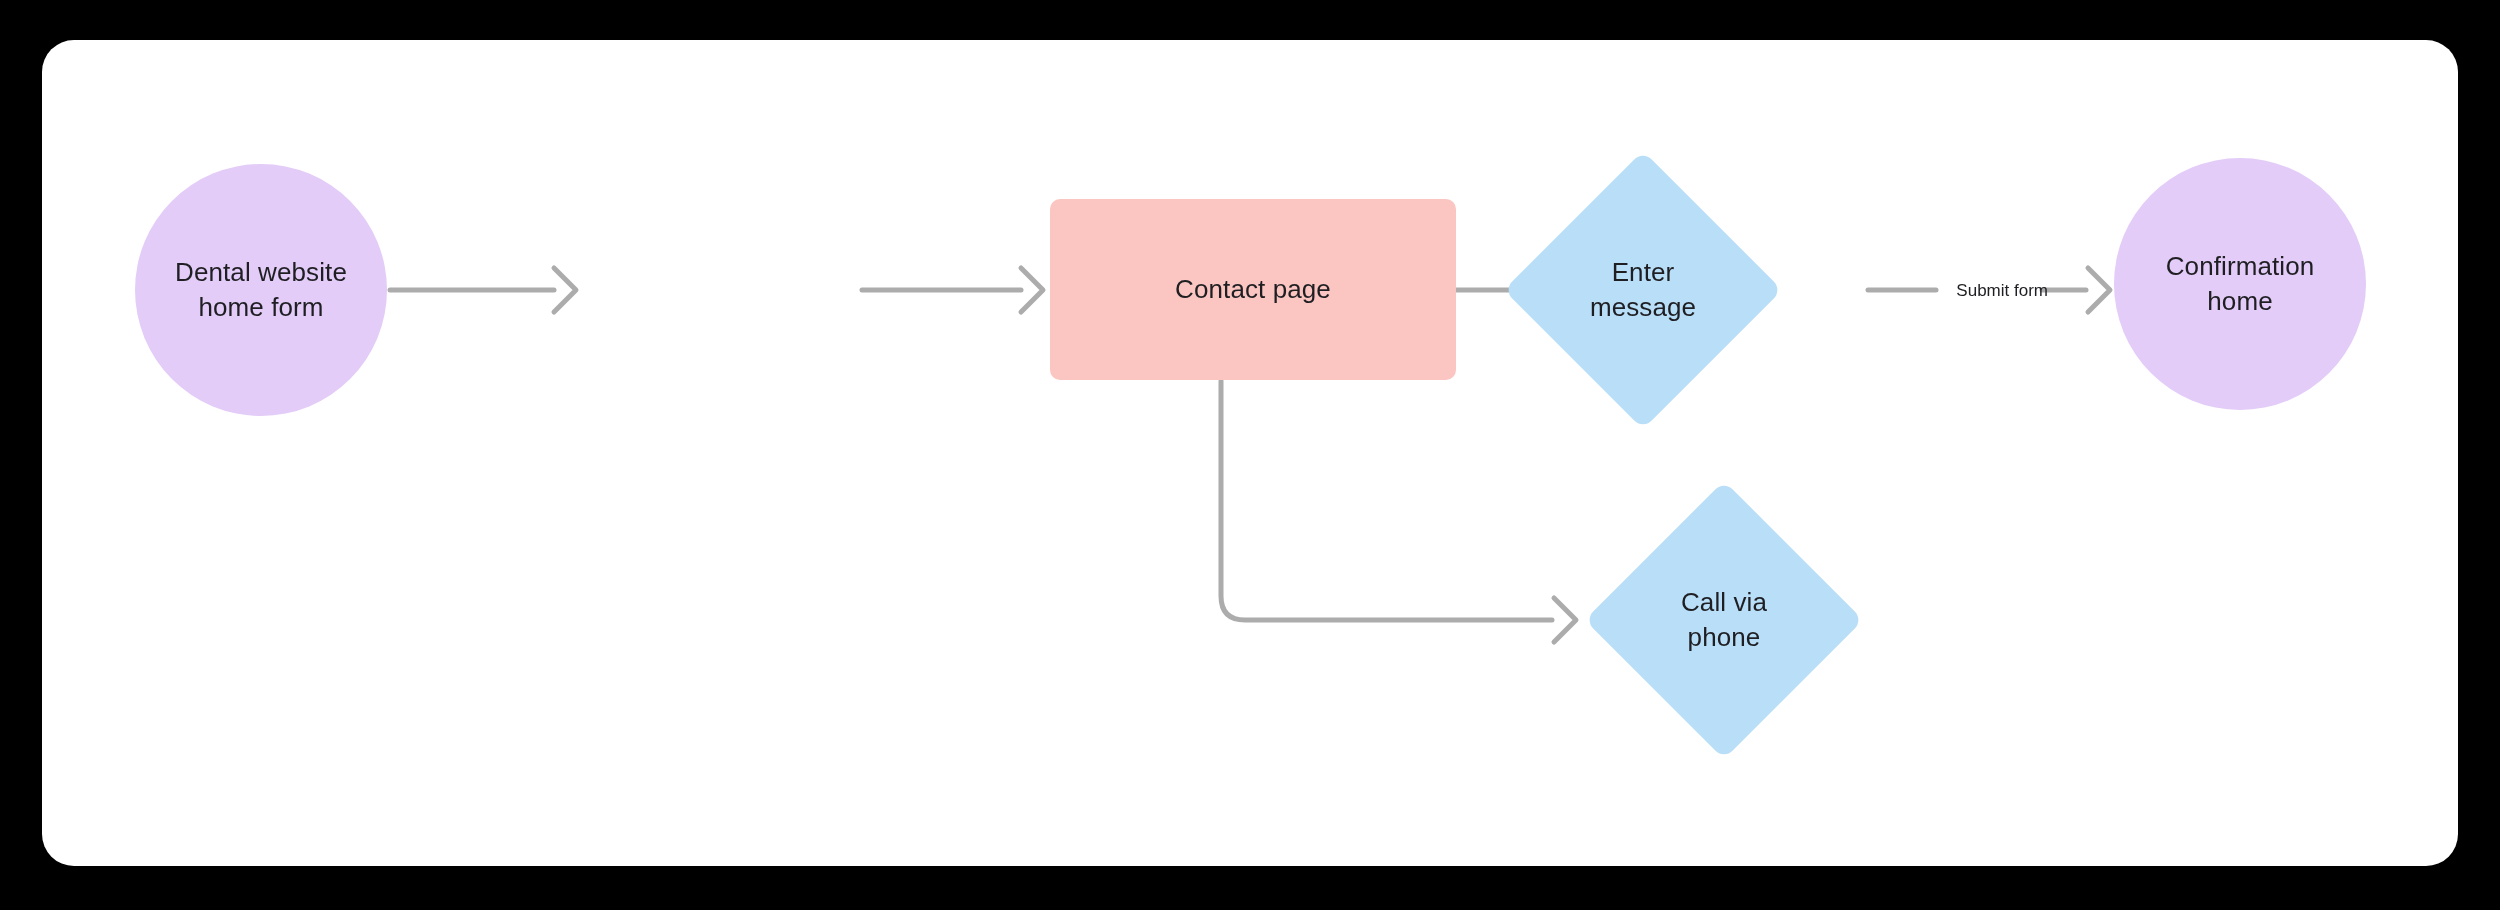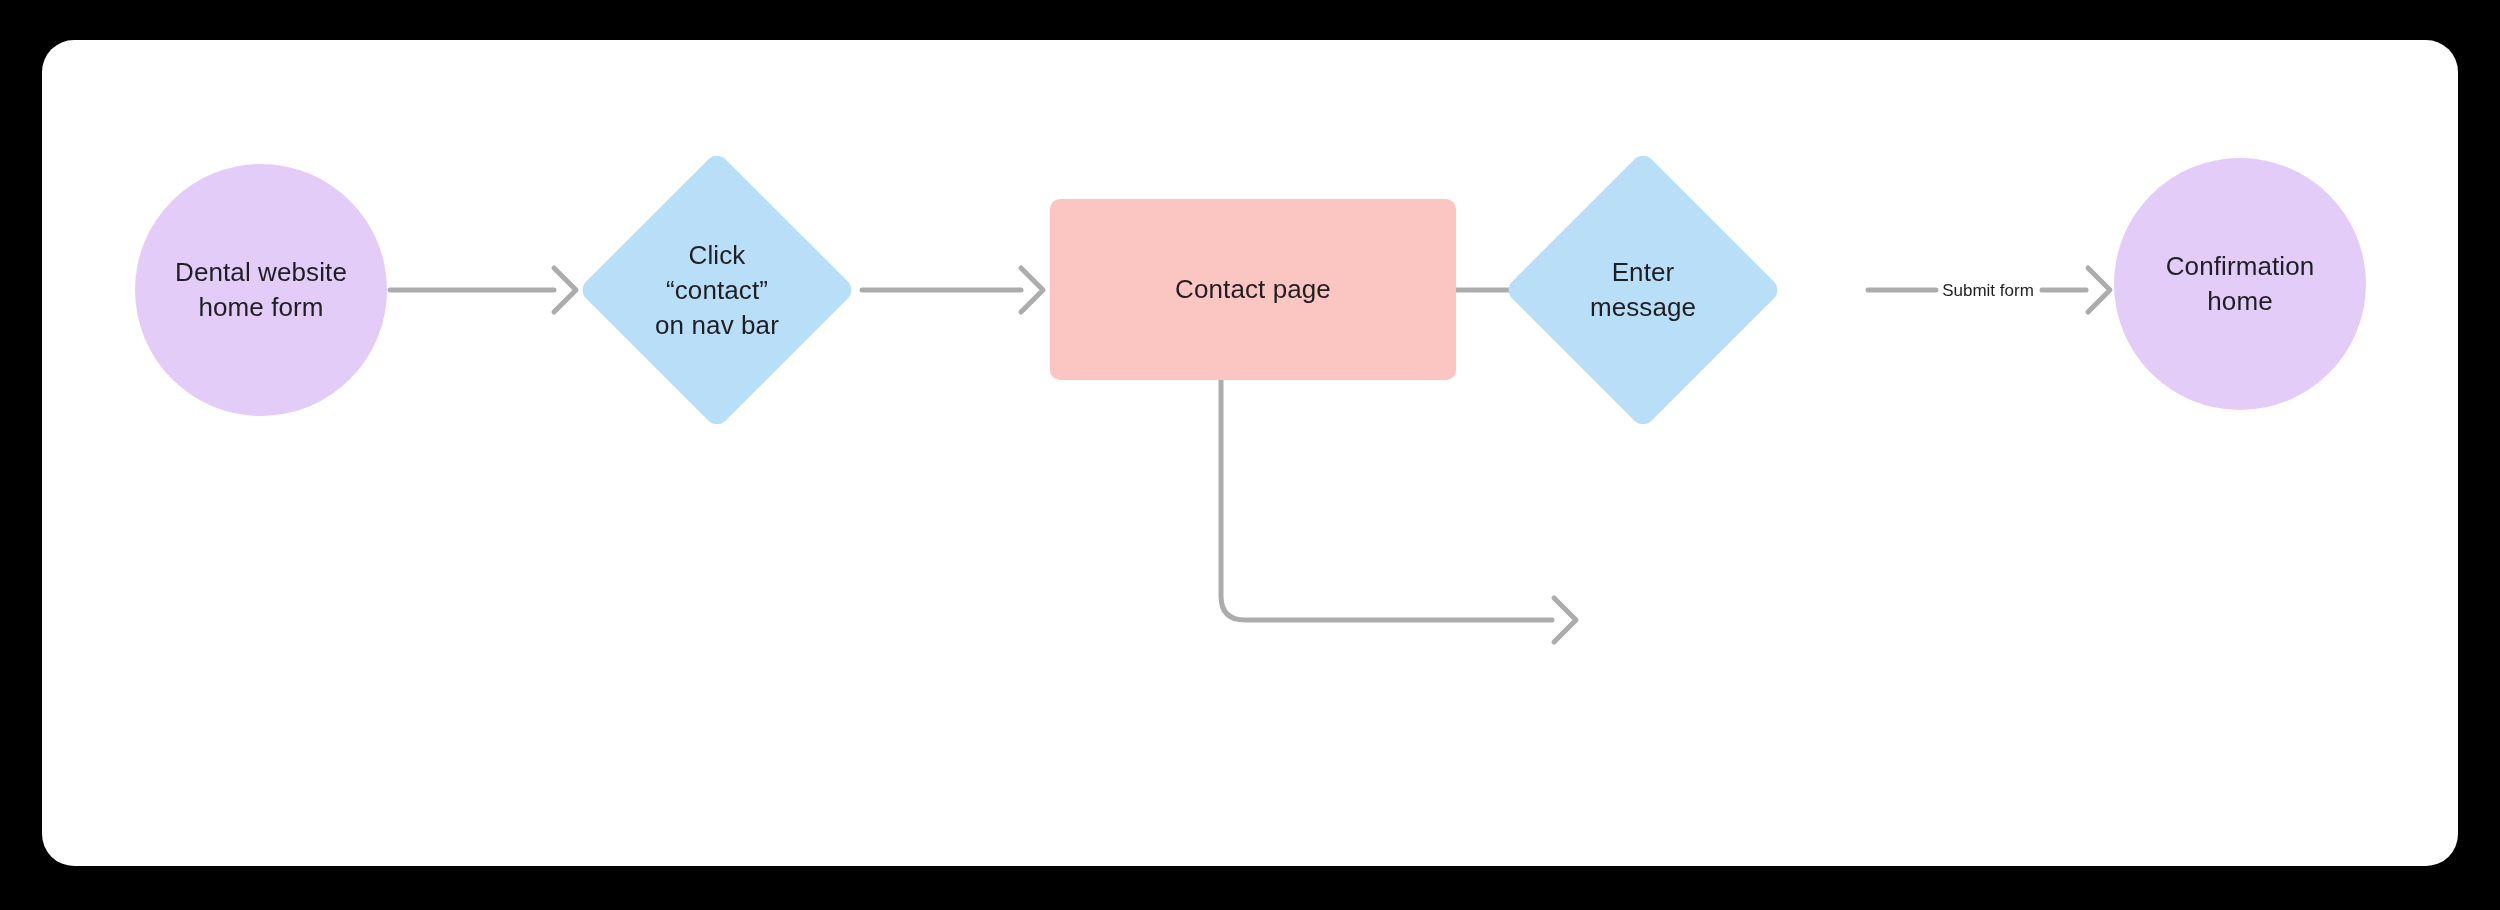--- a/index.html
+++ b/index.html
@@ -74,21 +74,21 @@
   .n-start{left:93px;top:124px;}
   .n-click{left:536px;top:111px;}
   .n-contact{left:1008px;top:159px;}
   .n-enter{left:1462px;top:111px;}
   .n-confirm{left:2072px;top:118px;}
   .n-call{left:1543px;top:441px;}
   .edge-label{
     position:absolute;
     left:1886px;top:238px;
     width:120px;
-    text-align:center;
+    text-align:right;
     font-size:17px;
     line-height:26px;
     font-weight:500;
     color:var(--ink);
   }
 </style>
 </head>
 <body>
 
 <div class="board">
@@ -117,27 +117,20 @@
     </g>
   </svg>
 
   <div class="node circle n-start">
     <div class="label">
       <span>Dental website</span>
       <span>home form</span>
     </div>
   </div>
 
-  <div class="node diamond n-click">
-    <div class="label">
-      <span>Click</span>
-      <span>“contact”</span>
-      <span>on nav bar</span>
-    </div>
-  </div>
 
   <div class="node rect n-contact">
     <div class="label">
       <span>Contact page</span>
     </div>
   </div>
 
   <div class="node diamond n-enter">
     <div class="label">
       <span>Enter</span>
@@ -145,16 +138,22 @@
     </div>
   </div>
 
   <div class="node circle n-confirm">
     <div class="label">
       <span>Confirmation</span>
       <span>home</span>
     </div>
   </div>
 
+  <div class="node diamond n-call">
+    <div class="label">
+      <span>Call via</span>
+      <span>phone</span>
+    </div>
+  </div>
 
   <span class="edge-label">Submit form</span>
 
 </div>
 
 </body></html>

